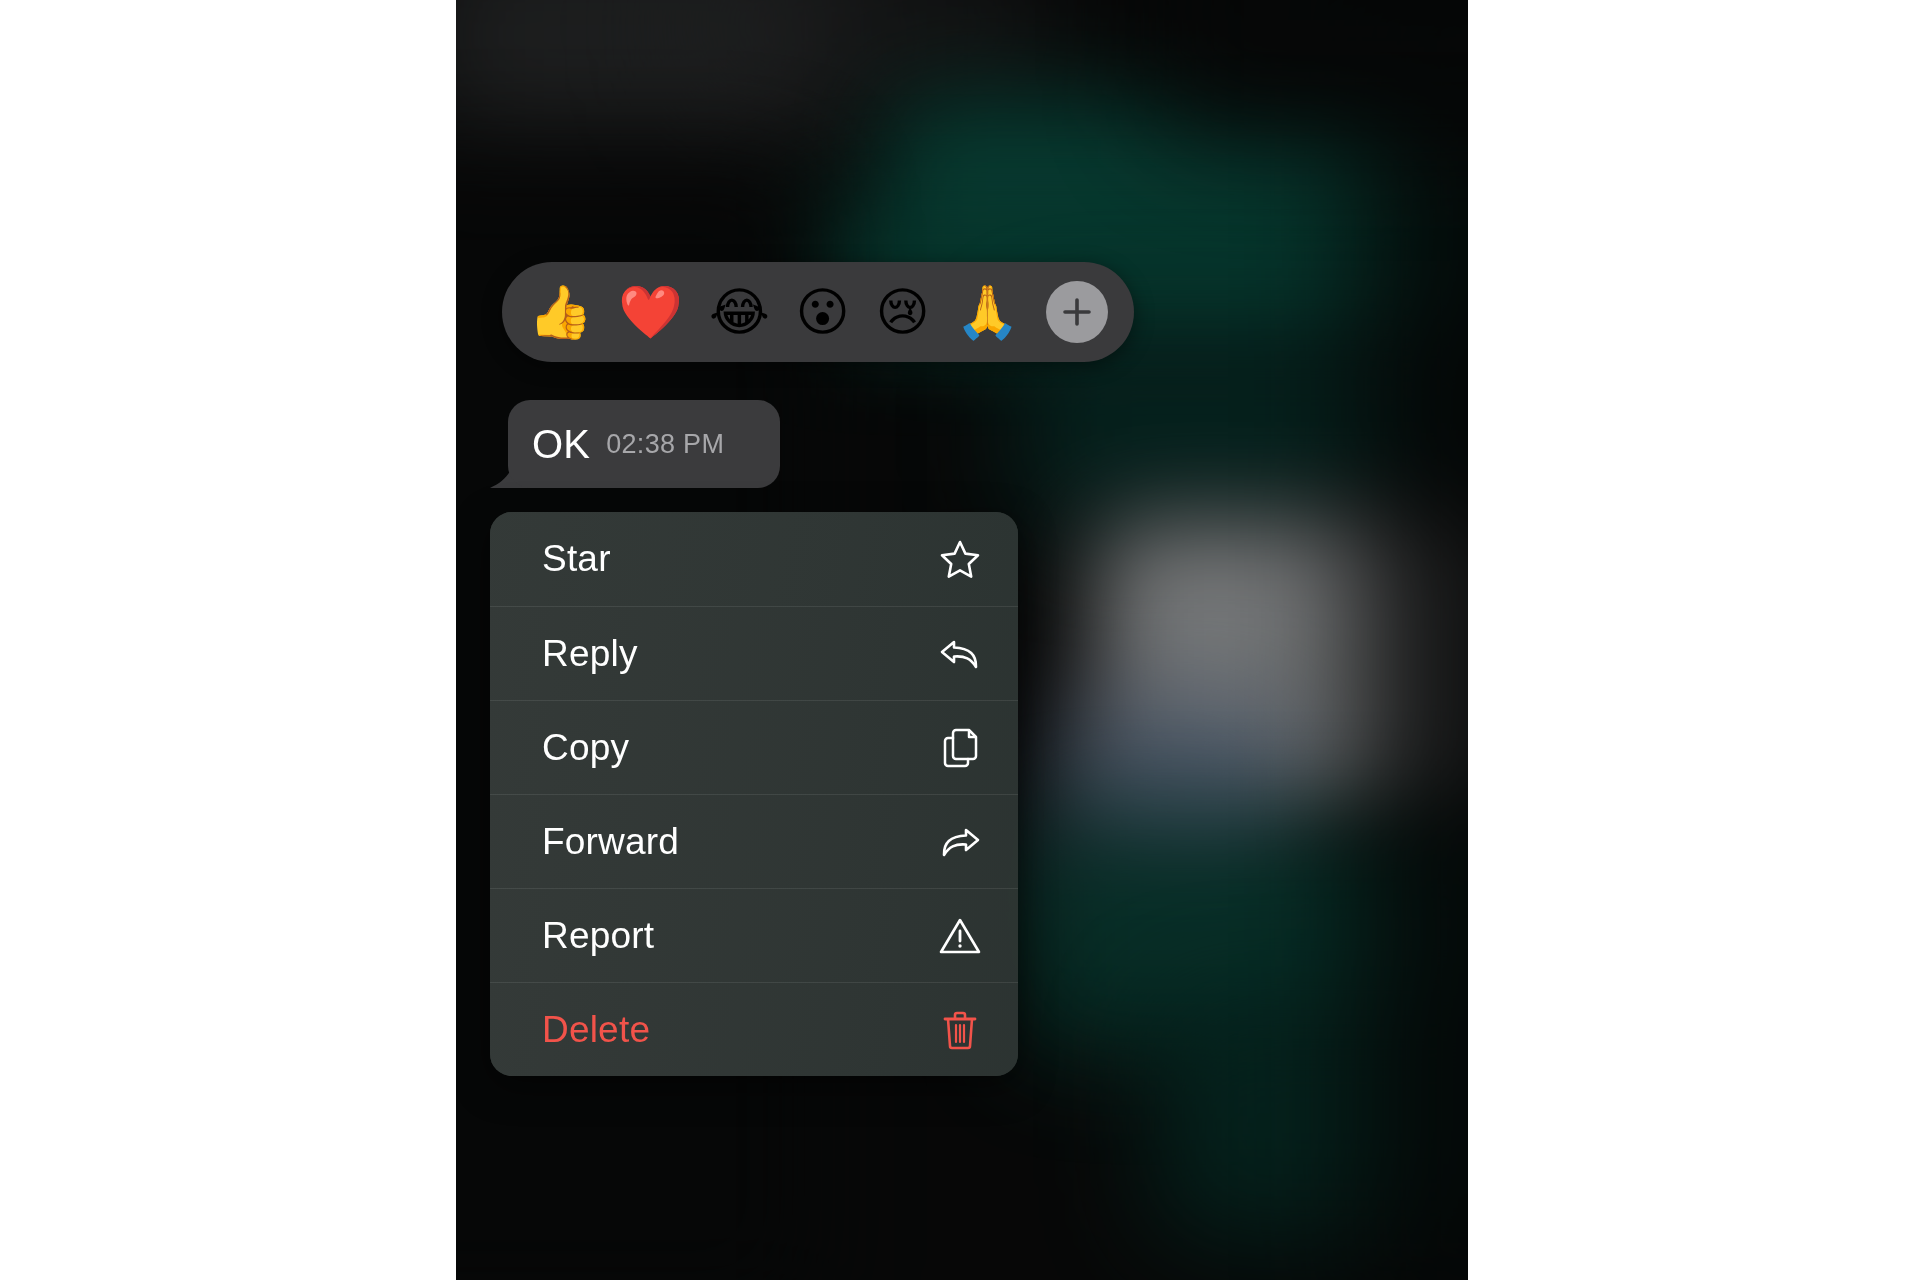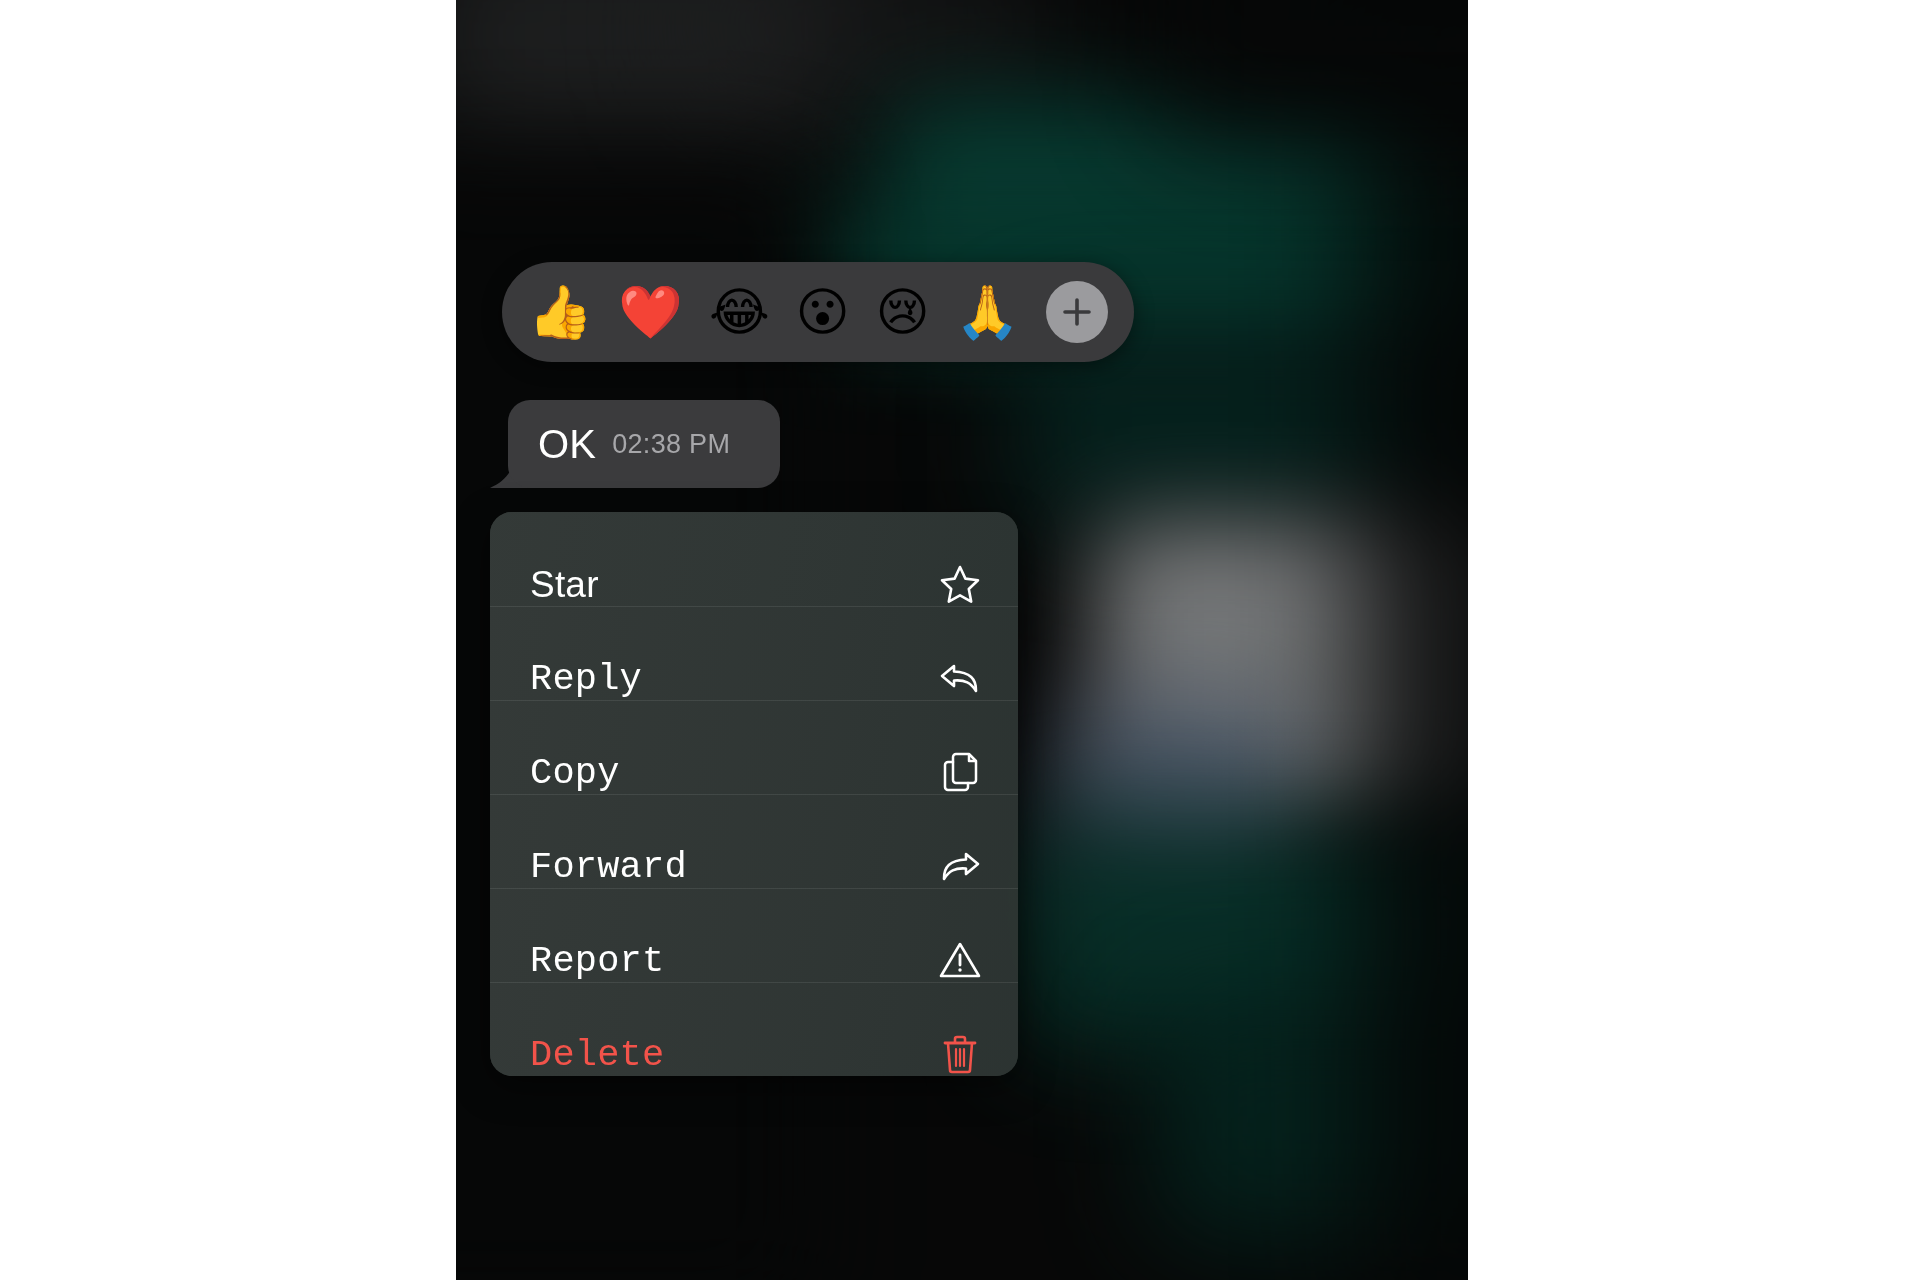--- a/index.html
+++ b/index.html
@@ -142,21 +142,21 @@
   }
   #message-bubble {
     position: absolute;
     left: 18px; top: 0;
     width: 272px;
     height: 88px;
     background: #3b3b3d;
     border-radius: 22px;
     display: flex;
     align-items: center;
-    padding: 0 30px;
+    padding: 0 24px;
     box-sizing: border-box;
     gap: 16px;
   }
   #bubble-tail {
     position: absolute;
     left: 0px;
     bottom: 0px;
     width: 46px;
     height: 40px;
     overflow: hidden;
@@ -180,28 +180,28 @@
     width: 528px;
     border-radius: 22px;
     overflow: hidden;
     background: rgba(46,52,50,0.92);
     box-shadow: 0 10px 34px rgba(0,0,0,0.5);
   }
   .menu-item {
     position: relative;
     height: 94px;
     display: flex;
-    align-items: flex-end;
+    align-items: center;
     justify-content: space-between;
-    padding: 0 36px 0 40px;
+    padding: 0 36px 0 52px;
     box-sizing: border-box;
     cursor: pointer;
     background: linear-gradient(100deg, rgba(52,58,56,0.96) 0%, rgba(48,55,53,0.95) 60%, rgba(44,52,50,0.95) 100%);
   }
-  .menu-item + .menu-item { border-top: 1.5px solid rgba(255,255,255,0.085); font-family: Liberation Mono, monospace; }
+  .menu-item + .menu-item { border-top: 1.5px solid rgba(255,255,255,0.085); }
   .menu-label {
     color: #ffffff;
     font-size: 37px;
     letter-spacing: .2px;
   }
   .menu-label.destructive { color: #f2534a; }
   .menu-icon { width: 44px; height: 44px; display: flex; align-items: center; justify-content: center; }
   .menu-icon svg { display: block; }
 </style>
 </head>

